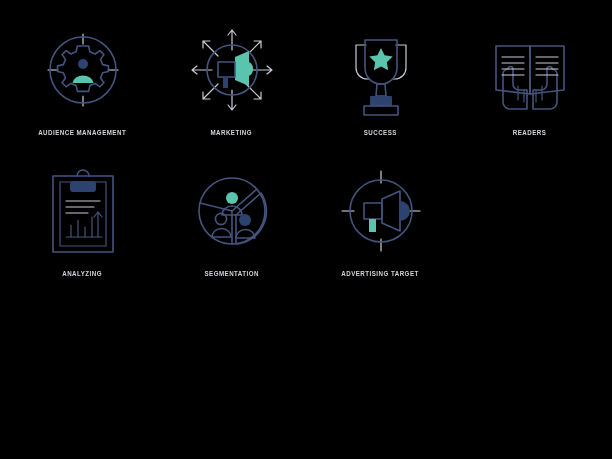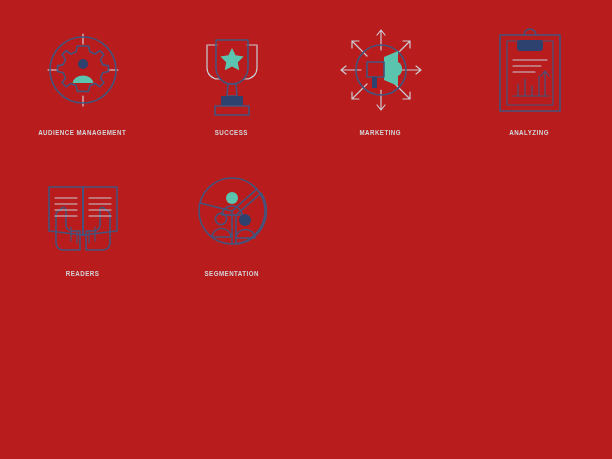--- a/index.html
+++ b/index.html
@@ -11,21 +11,21 @@
     width: 612px;
     height: 459px;
     font-family: "Liberation Sans", sans-serif;
     overflow: hidden;
   }
 
   #icon-sheet {
     position: relative;
     width: 612px;
     height: 459px;
-    background: #b91c1c;
+    background: #000000;
     display: grid;
     grid-template-columns: repeat(4, 1fr);
     grid-template-rows: repeat(3, 1fr);
     box-sizing: border-box;
     padding: 18px 8px 18px 8px;
   }
 
   .icon-cell {
     position: relative;
     display: flex;
@@ -90,42 +90,20 @@
         <path class="fill-teal" d="M48.5 65 a10.6 8.8 0 0 1 21 0 z"></path>
       </svg>
     </div>
     <div class="icon-label">AUDIENCE MANAGEMENT</div>
   </div>
 
   <div class="icon-cell">
     <div class="icon-art">
       <svg viewBox="0 0 118 104">
 
-        <path class="ln-f" d="M44 27 L34 27 L34 50 a11 11 0 0 0 11 11 L47 61"></path>
-
-        <path class="ln-f" d="M74 27 L84 27 L84 50 a11 11 0 0 1 -11 11 L71 61"></path>
-
-        <path class="ln" fill="#fbfcfd" d="M43 22 L75 22 L75 50 a16 16 0 0 1 -16 16 a16 16 0 0 1 -16 -16 Z"></path>
-
-        <path class="ln" fill="#fbfcfd" d="M55 66 L63 66 L64 78 L54 78 Z"></path>
-
-        <rect class="fill-navy" x="48" y="78" width="22" height="10" rx="1"></rect>
-
-        <rect class="ln" fill="#ffffff" x="42" y="88" width="34" height="9"></rect>
-
-        <path class="fill-teal" d="M59 30 L62.6 37.3 L70.7 38.5 L64.8 44.2 L66.2 52.2 L59 48.4 L51.8 52.2 L53.2 44.2 L47.3 38.5 L55.4 37.3 Z"></path>
-      </svg>
-    </div>
-    <div class="icon-label">SUCCESS</div>
-  </div>
-
-  <div class="icon-cell">
-    <div class="icon-art">
-      <svg viewBox="0 0 118 104">
-
         <g class="ln-f">
           <path d="M59 32 L59 12 M55 17 L59 12 L63 17"></path>
           <path d="M59 72 L59 92 M55 87 L59 92 L63 87"></path>
           <path d="M39 52 L19 52 M24 48 L19 52 L24 56"></path>
           <path d="M79 52 L99 52 M94 48 L99 52 L94 56"></path>
           <path d="M45 38 L30 23 M30 30 L30 23 L37 23"></path>
           <path d="M73 66 L88 81 M88 74 L88 81 L81 81"></path>
           <path d="M73 38 L88 23 M81 23 L88 23 L88 30"></path>
           <path d="M45 66 L30 81 M30 74 L30 81 L37 81"></path>
         </g>
@@ -141,20 +119,67 @@
         <rect class="fill-navy" x="50" y="59" width="5" height="11"></rect>
       </svg>
     </div>
     <div class="icon-label">MARKETING</div>
   </div>
 
   <div class="icon-cell">
     <div class="icon-art">
       <svg viewBox="0 0 118 104">
 
+        <path class="ln-f" d="M44 27 L34 27 L34 50 a11 11 0 0 0 11 11 L47 61"></path>
+
+        <path class="ln-f" d="M74 27 L84 27 L84 50 a11 11 0 0 1 -11 11 L71 61"></path>
+
+        <path class="ln" fill="#fbfcfd" d="M43 22 L75 22 L75 50 a16 16 0 0 1 -16 16 a16 16 0 0 1 -16 -16 Z"></path>
+
+        <path class="ln" fill="#fbfcfd" d="M55 66 L63 66 L64 78 L54 78 Z"></path>
+
+        <rect class="fill-navy" x="48" y="78" width="22" height="10" rx="1"></rect>
+
+        <rect class="ln" fill="#ffffff" x="42" y="88" width="34" height="9"></rect>
+
+        <path class="fill-teal" d="M59 30 L62.6 37.3 L70.7 38.5 L64.8 44.2 L66.2 52.2 L59 48.4 L51.8 52.2 L53.2 44.2 L47.3 38.5 L55.4 37.3 Z"></path>
+      </svg>
+    </div>
+    <div class="icon-label">SUCCESS</div>
+  </div>
+
+  <div class="icon-cell">
+    <div class="icon-art">
+      <svg viewBox="0 0 118 104">
+
+        <path class="ln" fill="#ffffff" d="M37 51 a5 5 0 0 0 -5 5 L32 84 a7 7 0 0 0 7 7 L56 91 L56 72 L48 72 a6 6 0 0 1 -6 -6 L42 51 a2.5 2.5 0 0 0 -5 0 Z"></path>
+        <path class="ln-t" d="M47 68 L47 82 M53 72 L53 84"></path>
+
+        <path class="ln" fill="#ffffff" d="M81 51 a5 5 0 0 1 5 5 L86 84 a7 7 0 0 1 -7 7 L62 91 L62 72 L70 72 a6 6 0 0 0 6 -6 L76 51 a2.5 2.5 0 0 1 5 0 Z"></path>
+        <path class="ln-t" d="M71 68 L71 82 M65 72 L65 84"></path>
+
+        <path class="ln" fill="#ffffff" d="M25 28 L59 28 L59 76 L25 72 Z"></path>
+
+        <path class="ln" fill="#ffffff" d="M93 28 L59 28 L59 76 L93 72 Z"></path>
+
+        <path class="ln-t" d="M59 28 L59 76"></path>
+
+        <g class="ln-f">
+          <path d="M31 39 L53 39 M31 45 L53 45 M31 51 L53 51 M31 57 L53 57"></path>
+          <path d="M65 39 L87 39 M65 45 L87 45 M65 51 L87 51 M65 57 L87 57"></path>
+        </g>
+      </svg>
+    </div>
+    <div class="icon-label">READERS</div>
+  </div>
+
+  <div class="icon-cell">
+    <div class="icon-art">
+      <svg viewBox="0 0 118 104">
+
         <path class="ln" fill="#ffffff" d="M53 17 a6 6 0 0 1 12 0"></path>
 
         <rect class="ln" fill="#fbfcfd" x="29" y="17" width="60" height="76"></rect>
 
         <rect class="ln-t" fill="#ffffff" x="36" y="23" width="46" height="64"></rect>
 
         <rect class="fill-navy" x="46" y="22" width="26" height="11" rx="3"></rect>
 
         <g class="ln-f">
           <path d="M42 42 L76 42 M42 48 L70 48 M42 54 L64 54"></path>
@@ -172,45 +197,20 @@
         <path class="ln-t" d="M74 78 L74 54 M70 58 L74 53 L78 58"></path>
       </svg>
     </div>
     <div class="icon-label">ANALYZING</div>
   </div>
 
   <div class="icon-cell">
     <div class="icon-art">
       <svg viewBox="0 0 118 104">
 
-        <path class="ln" fill="#ffffff" d="M37 51 a5 5 0 0 0 -5 5 L32 84 a7 7 0 0 0 7 7 L56 91 L56 72 L48 72 a6 6 0 0 1 -6 -6 L42 51 a2.5 2.5 0 0 0 -5 0 Z"></path>
-        <path class="ln-t" d="M47 68 L47 82 M53 72 L53 84"></path>
-
-        <path class="ln" fill="#ffffff" d="M81 51 a5 5 0 0 1 5 5 L86 84 a7 7 0 0 1 -7 7 L62 91 L62 72 L70 72 a6 6 0 0 0 6 -6 L76 51 a2.5 2.5 0 0 1 5 0 Z"></path>
-        <path class="ln-t" d="M71 68 L71 82 M65 72 L65 84"></path>
-
-        <path class="ln" fill="#ffffff" d="M25 28 L59 28 L59 76 L25 72 Z"></path>
-
-        <path class="ln" fill="#ffffff" d="M93 28 L59 28 L59 76 L93 72 Z"></path>
-
-        <path class="ln-t" d="M59 28 L59 76"></path>
-
-        <g class="ln-f">
-          <path d="M31 39 L53 39 M31 45 L53 45 M31 51 L53 51 M31 57 L53 57"></path>
-          <path d="M65 39 L87 39 M65 45 L87 45 M65 51 L87 51 M65 57 L87 57"></path>
-        </g>
-      </svg>
-    </div>
-    <div class="icon-label">READERS</div>
-  </div>
-
-  <div class="icon-cell">
-    <div class="icon-art">
-      <svg viewBox="0 0 118 104">
-
         <circle class="ln" fill="#fbfcfd" cx="59" cy="52" r="33"></circle>
 
         <path class="ln" d="M59 52 L59 85"></path>
 
         <path class="ln" d="M59 52 L84 30"></path>
 
         <path class="ln" d="M59 52 L27 44"></path>
 
         <path class="ln" d="M63 56 L88 34 a33 33 0 0 1 -25 51 Z"></path>
 
@@ -222,17 +222,36 @@
 
         <circle class="fill-navy" cx="72" cy="61" r="6"></circle>
         <path class="ln" fill="#ffffff" d="M63 79 a9.5 8.5 0 0 1 19 0 z"></path>
       </svg>
     </div>
     <div class="icon-label">SEGMENTATION</div>
   </div>
 
 
 
+  <div class="icon-cell">
+    <div class="icon-art">
+      <svg viewBox="0 0 118 104">
+
+        <path class="ln-fx" d="M59 12 L59 24 M59 80 L59 92 M20 52 L32 52 M86 52 L98 52"></path>
+
+        <circle class="ln" fill="#fbfcfd" cx="59" cy="52" r="31"></circle>
+
+        <path class="ln" fill="#ffffff" d="M60 40 L78 32 L78 72 L60 64 Z"></path>
+
+        <path class="fill-navy" d="M78 42 a9 9 0 0 1 0 20 z"></path>
+
+        <rect class="ln" fill="#ffffff" x="42" y="44" width="18" height="16"></rect>
+
+        <rect class="fill-teal" x="47" y="60" width="7" height="13"></rect>
+      </svg>
+    </div>
+    <div class="icon-label">ADVERTISING TARGET</div>
+  </div>
 
 
 
 
 </div>
 
 </body></html>

